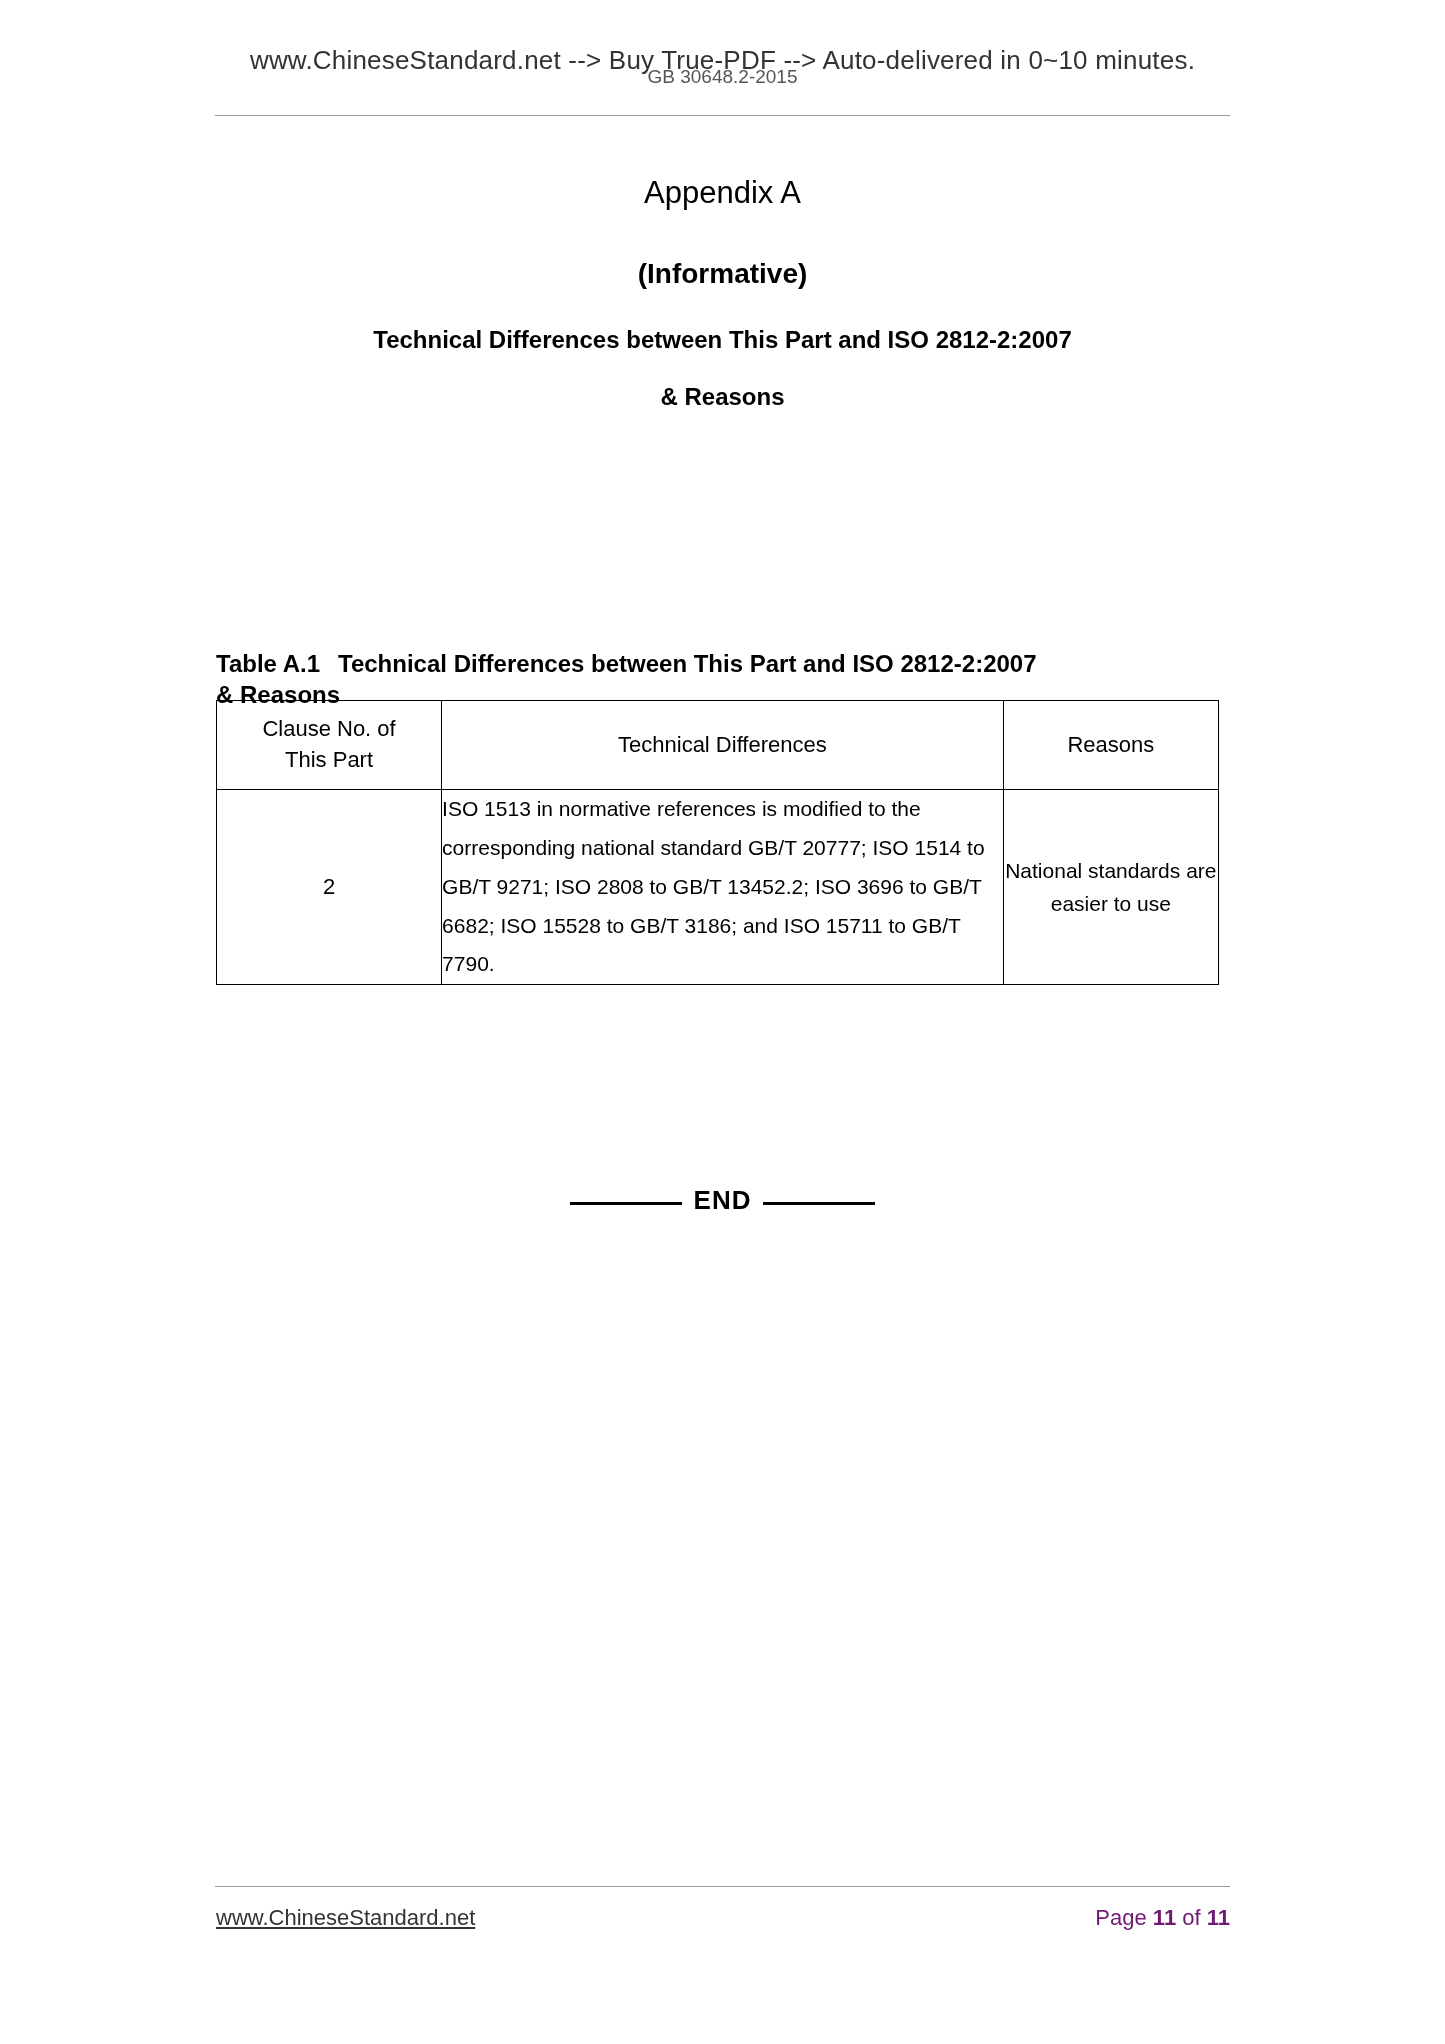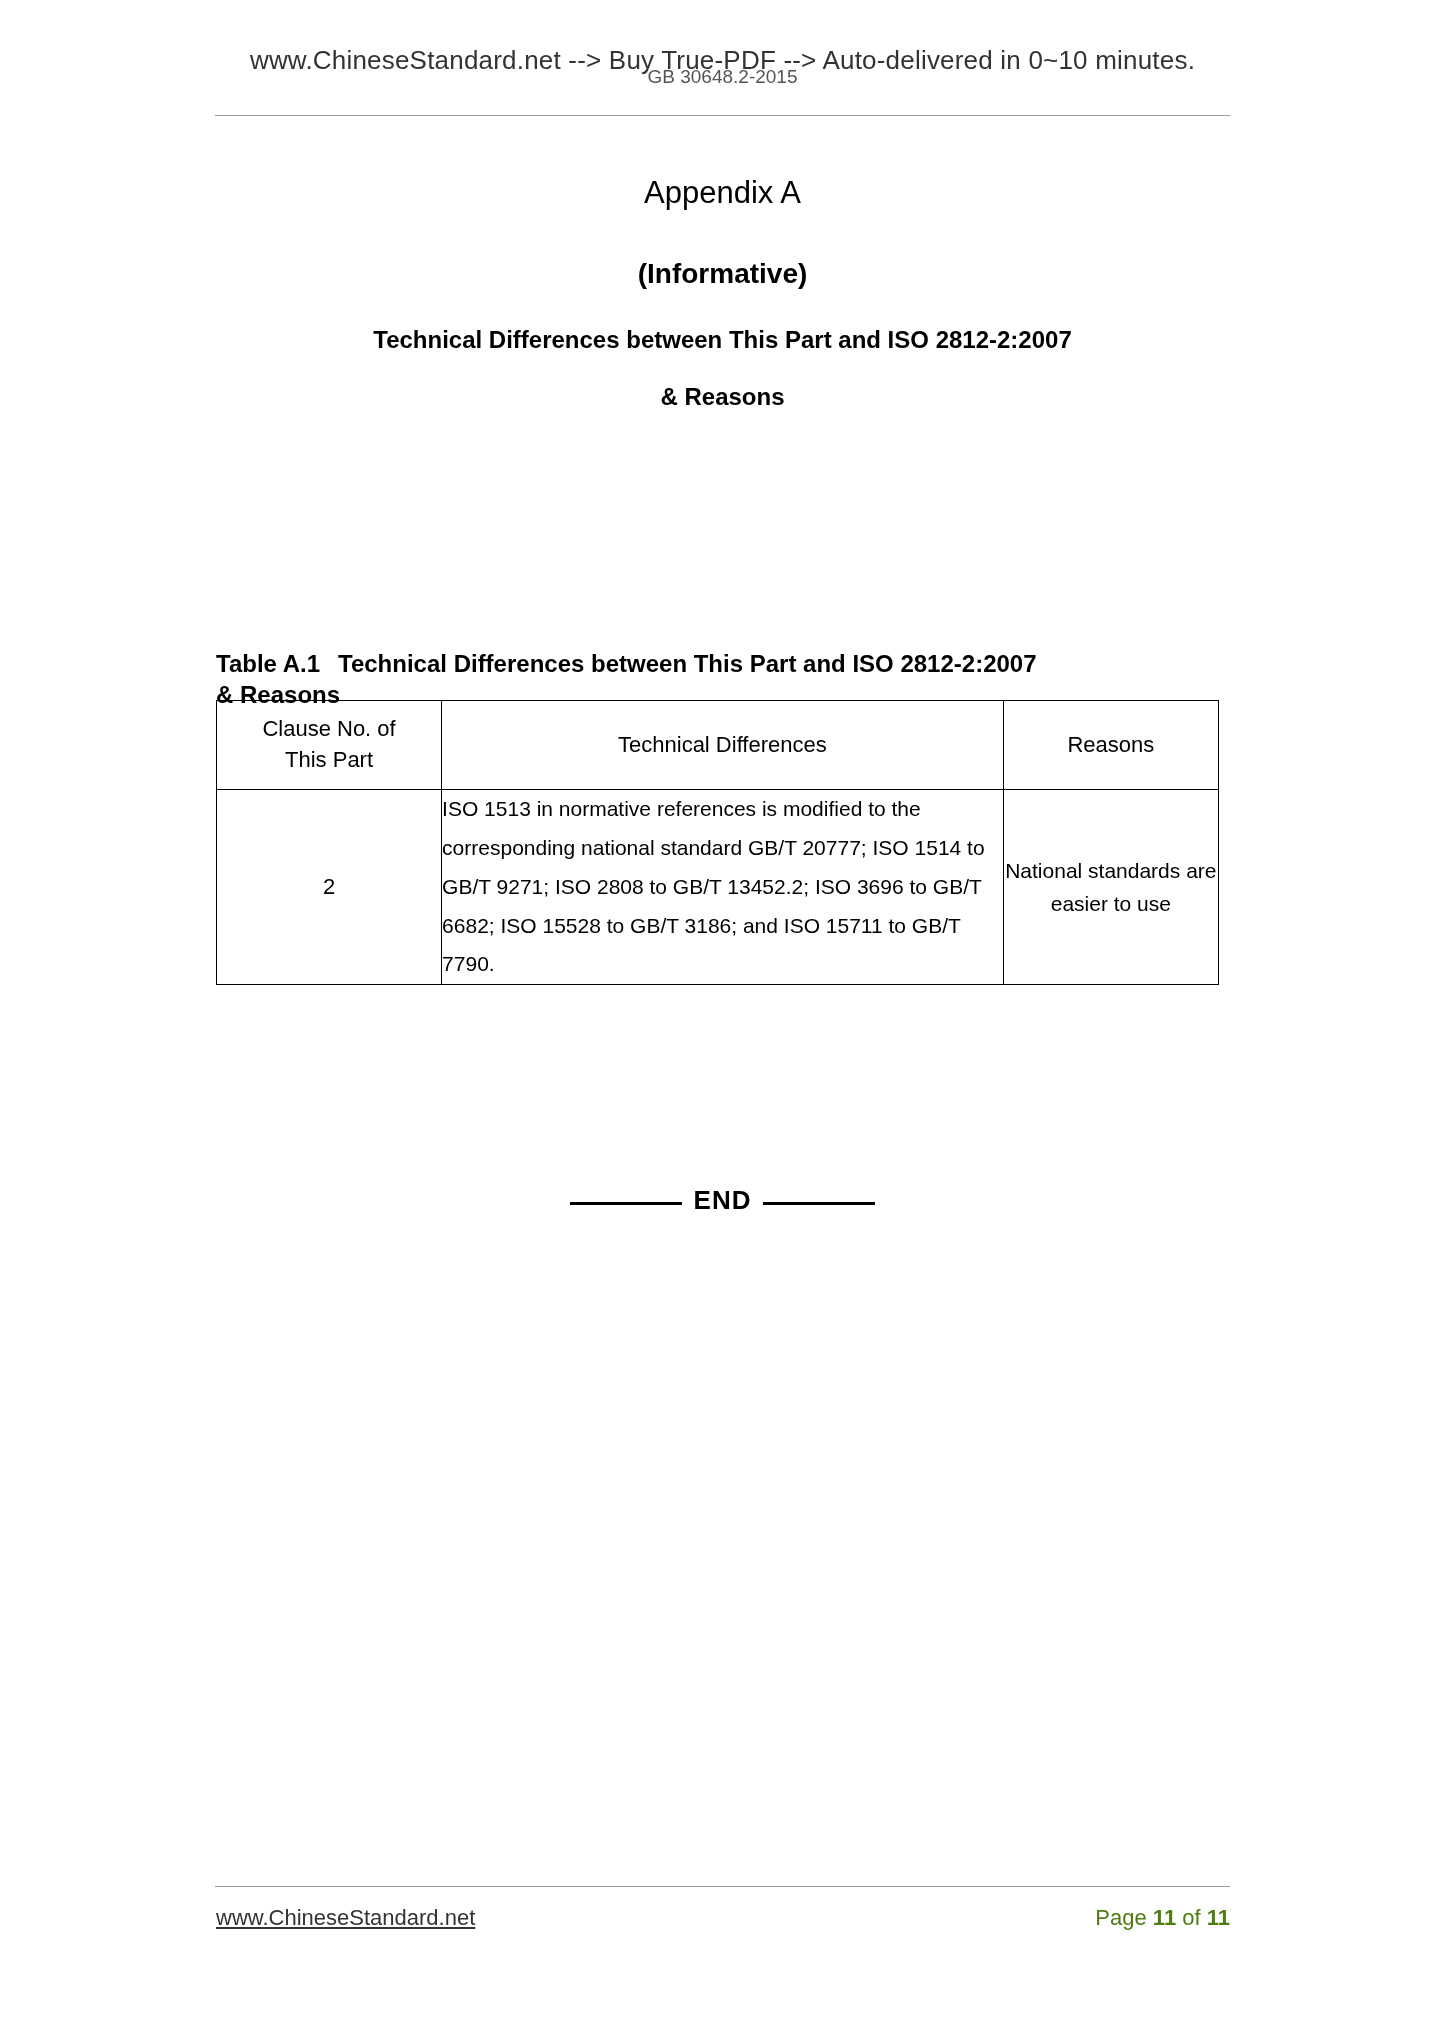--- a/index.html
+++ b/index.html
@@ -191,21 +191,21 @@
     color: #333333;
     text-decoration: underline;
   }
   .footer-right {
     position: absolute;
     top: 1905px;
     left: 900px;
     width: 330px;
     text-align: right;
     font-size: 22px;
-    color: #4d7c0f;
+    color: #701a75;
   }
   .footer-right b { font-weight: bold; }
 </style>
 </head>
 <body>
 
 <div class="page">
 
   <div class="promo-banner">www.ChineseStandard.net --&gt; Buy True-PDF --&gt; Auto-delivered in 0~10 minutes.</div>
   <div class="std-code-overlay">GB 30648.2-2015</div>

